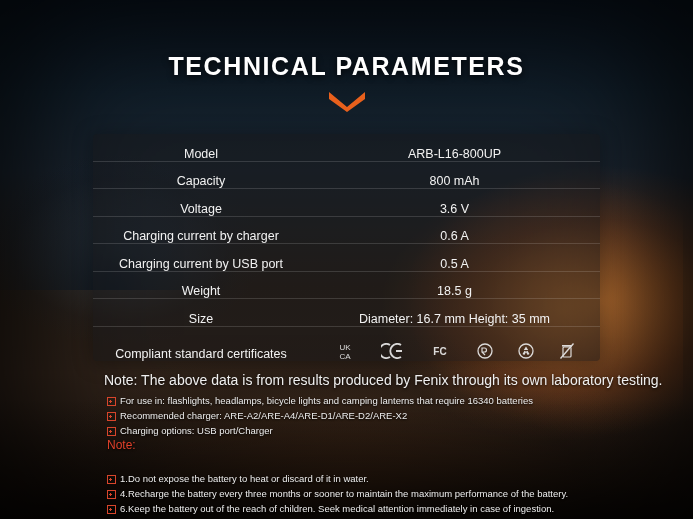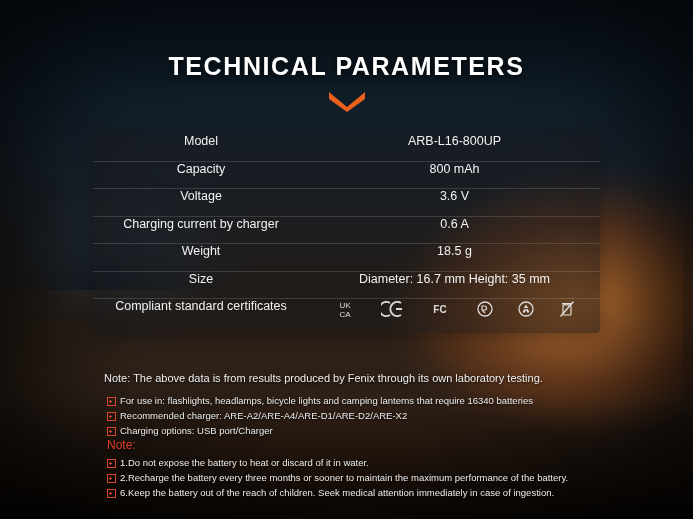--- a/index.html
+++ b/index.html
@@ -67,21 +67,21 @@
     position: absolute;
     left: 93px;
     top: 134px;
     width: 507px;
     background: rgba(22,22,24,0.46);
     border-radius: 4px;
     box-shadow: 0 2px 20px rgba(0,0,0,0.35);
   }
   .row {
     display: flex;
-    align-items: flex-start;
+    align-items: flex-end;
     height: 26.5px;
     border-bottom: 1px solid rgba(255,255,255,0.14);
   }
   .row:last-child { border-bottom: none; }
   .cell-label {
     flex: 0 0 216px;
     text-align: center;
     color: #f2f2f2;
     font-size: 12.5px;
     white-space: nowrap;
@@ -106,21 +106,21 @@
     display: inline-flex;
     align-items: center;
     justify-content: center;
   }
 
   .note-main {
     position: absolute;
     left: 104px;
     top: 372px;
     color: #efefef;
-    font-size: 11px;
+    font-size: 14px;
     text-shadow: 0 1px 3px rgba(0,0,0,0.8);
   }
 
   .bullets {
     position: absolute;
     left: 107px;
     top: 394px;
     width: 520px;
   }
   .bullet {
@@ -154,21 +154,21 @@
     position: absolute;
     left: 107px;
     top: 438px;
     color: #e0402a;
     font-size: 12px;
     text-shadow: 0 1px 2px rgba(0,0,0,0.85);
   }
   .warnings {
     position: absolute;
     left: 107px;
-    top: 456px;
+    top: 472px;
     width: 540px;
   }
 </style>
 </head>
 <body>
 
 <div id="page">
 
   <div class="bg-shape hill-left"></div>
   <div class="bg-shape tent-glow"></div>
@@ -195,20 +195,24 @@
     </div>
     <div class="row">
       <div class="cell-label">Voltage</div>
       <div class="cell-value">3.6 V</div>
     </div>
     <div class="row">
       <div class="cell-label">Charging current by charger</div>
       <div class="cell-value">0.6 A</div>
     </div>
     <div class="row">
+      <div class="cell-label">Charging current by USB port</div>
+      <div class="cell-value">0.5 A</div>
+    </div>
+    <div class="row">
       <div class="cell-label">Weight</div>
       <div class="cell-value">18.5 g</div>
     </div>
     <div class="row">
       <div class="cell-label">Size</div>
       <div class="cell-value">Diameter: 16.7 mm  Height: 35 mm</div>
     </div>
 
     <div class="row row-tall">
       <div class="cell-label">Compliant standard certificates</div>
@@ -280,21 +284,21 @@
 
   <div class="warn-head">Note:</div>
 
   <div class="warnings">
     <div class="bullet">
       <span class="marker"></span>
       <span>1.Do not expose the battery to heat or discard of it in water.</span>
     </div>
     <div class="bullet">
       <span class="marker"></span>
-      <span>2.Recharge the battery every three months or sooner to maintain the maximum performance of the battery.</span>
+      <span>4.Recharge the battery every three months or sooner to maintain the maximum performance of the battery.</span>
     </div>
     <div class="bullet">
       <span class="marker"></span>
       <span>6.Keep the battery out of the reach of children. Seek medical attention immediately in case of ingestion.</span>
     </div>
   </div>
 
 </div>
 
 </body></html>

